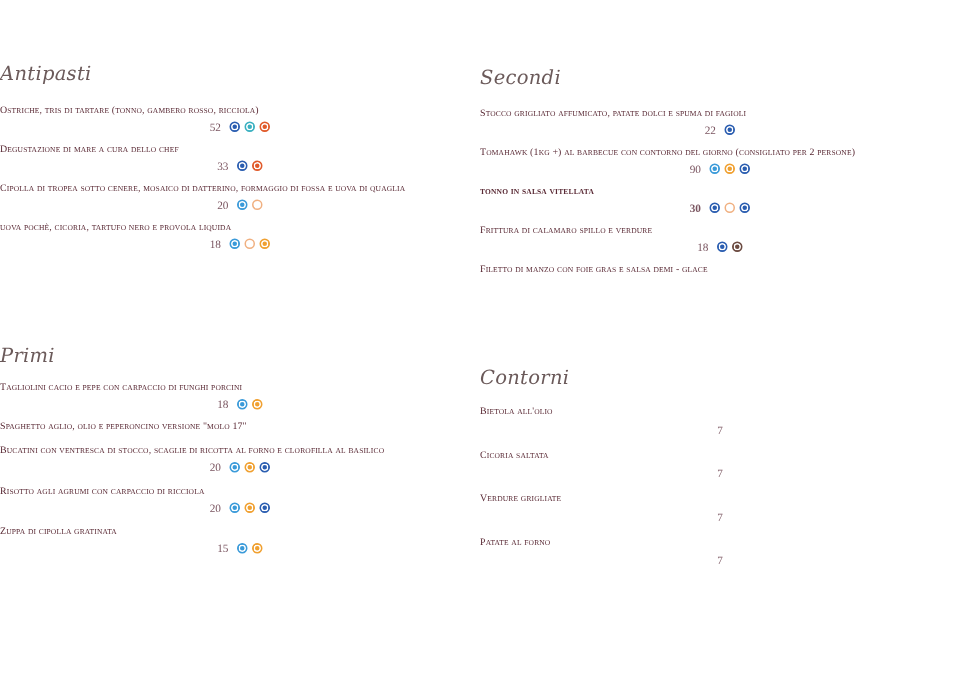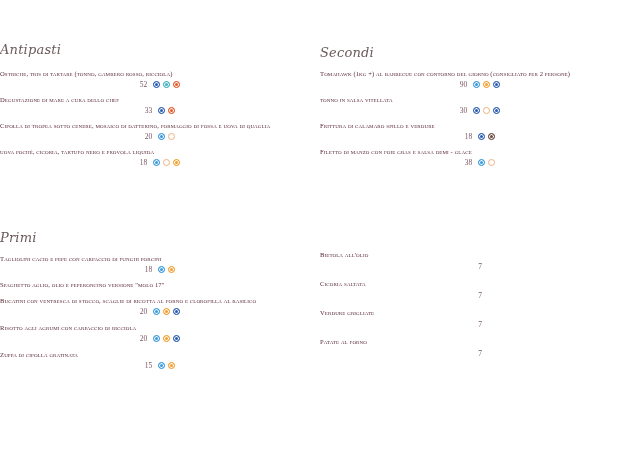--- a/index.html
+++ b/index.html
@@ -48,53 +48,55 @@
       <span class="price">18</span>
       <span class="ic" style="border-color:#3a9ad9;background:#3a9ad9;box-shadow:inset 0 0 0 1px #fff;"></span>
       <span class="ic" style="border-color:#f0b080;background:#fff;"></span>
       <span class="ic" style="border-color:#f0a030;background:#f0a030;box-shadow:inset 0 0 0 1px #fff;"></span>
     </div>
   </div>
 </div>
 
 <div class="section" style="top:43px;left:320px;">
   <div class="heading">Secondi</div>
+  <div class="item" style="margin-top:8px;">
+    <div class="name">Stocco grigliato affumicato, patate dolci e spuma di fagioli</div>
+    <div class="price-row">
+      <span class="price">22</span>
+      <span class="ic" style="border-color:#2a5db0;background:#2a5db0;box-shadow:inset 0 0 0 1px #fff;"></span>
+    </div>
+  </div>
   <div class="item" style="margin-top:6px;">
     <div class="name">Tomahawk (1kg +) al barbecue con contorno del giorno (consigliato per 2 persone)</div>
     <div class="price-row">
       <span class="price">90</span>
       <span class="ic" style="border-color:#3a9ad9;background:#3a9ad9;box-shadow:inset 0 0 0 1px #fff;"></span>
       <span class="ic" style="border-color:#f0a030;background:#f0a030;box-shadow:inset 0 0 0 1px #fff;"></span>
       <span class="ic" style="border-color:#2a5db0;background:#2a5db0;box-shadow:inset 0 0 0 1px #fff;"></span>
     </div>
   </div>
-  <div class="item" style="margin-top:6px;">
+  <div class="item" style="margin-top:6px;font-weight:bold;">
     <div class="name">tonno in salsa vitellata</div>
     <div class="price-row">
       <span class="price">30</span>
       <span class="ic" style="border-color:#2a5db0;background:#2a5db0;box-shadow:inset 0 0 0 1px #fff;"></span>
       <span class="ic" style="border-color:#f0b080;background:#fff;"></span>
       <span class="ic" style="border-color:#2a5db0;background:#2a5db0;box-shadow:inset 0 0 0 1px #fff;"></span>
     </div>
   </div>
   <div class="item" style="margin-top:6px;">
     <div class="name">Frittura di calamaro spillo e verdure</div>
     <div class="price-row">
       <span class="price">18</span>
       <span class="ic" style="border-color:#2a5db0;background:#2a5db0;box-shadow:inset 0 0 0 1px #fff;"></span>
       <span class="ic" style="border-color:#6b4a40;background:#6b4a40;box-shadow:inset 0 0 0 1px #fff;"></span>
     </div>
   </div>
   <div class="item" style="margin-top:6px;">
     <div class="name">Filetto di manzo con foie gras e salsa demi - glace</div>
-    <div class="price-row">
-      <span class="price">38</span>
-      <span class="ic" style="border-color:#3a9ad9;background:#3a9ad9;box-shadow:inset 0 0 0 1px #fff;"></span>
-      <span class="ic" style="border-color:#f0b080;background:#fff;"></span>
-    </div>
   </div>
 </div>
 
 <div class="section" style="top:228px;left:0;">
   <div class="heading">Primi</div>
   <div class="item" style="margin-top:6px;">
     <div class="name">Tagliolini cacio e pepe con carpaccio di funghi porcini</div>
     <div class="price-row">
       <span class="price">18</span>
       <span class="ic" style="border-color:#3a9ad9;background:#3a9ad9;box-shadow:inset 0 0 0 1px #fff;"></span>
@@ -126,20 +128,21 @@
     <div class="name">Zuppa di cipolla gratinata</div>
     <div class="price-row">
       <span class="price">15</span>
       <span class="ic" style="border-color:#3a9ad9;background:#3a9ad9;box-shadow:inset 0 0 0 1px #fff;"></span>
       <span class="ic" style="border-color:#f0a030;background:#f0a030;box-shadow:inset 0 0 0 1px #fff;"></span>
     </div>
   </div>
 </div>
 
 <div class="section" style="top:243px;left:320px;">
+  <div class="heading">Contorni</div>
   <div class="item" style="margin-top:7px;">
     <div class="name">Bietola all'olio</div>
     <div class="price-row" style="margin-top:2px;">
         <span class="price" style="margin:0;">7</span>
       </div>
   </div>
   <div class="item" style="margin-top:8px;">
     <div class="name">Cicoria saltata</div>
     <div class="price-row" style="margin-top:2px;">
         <span class="price" style="margin:0;">7</span>

